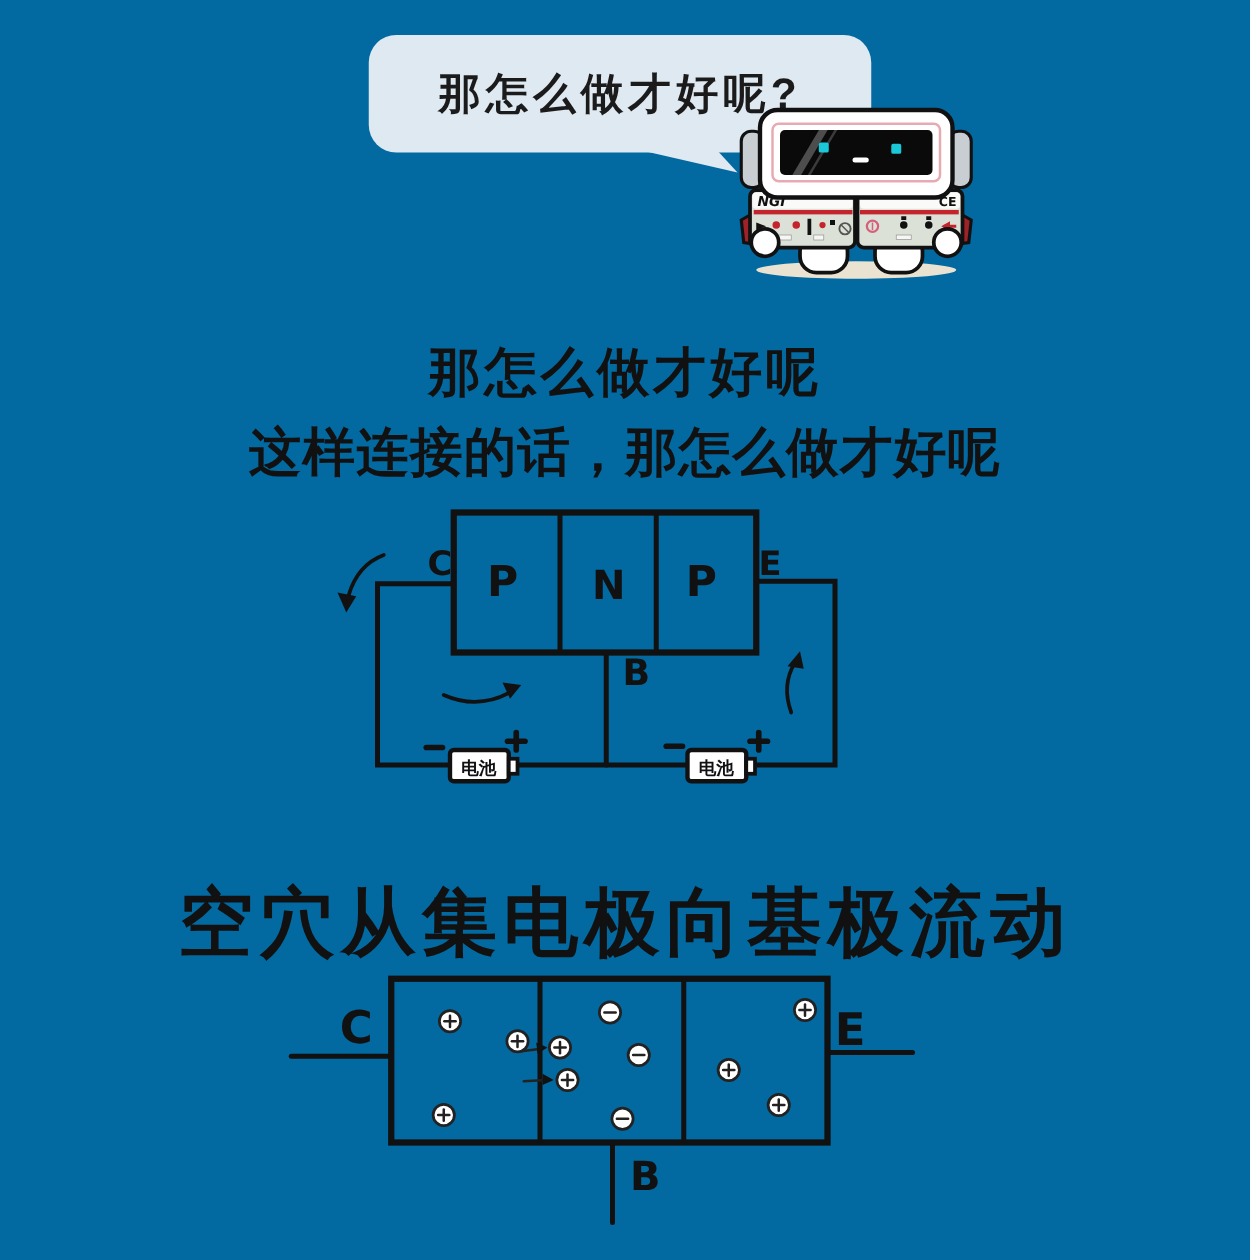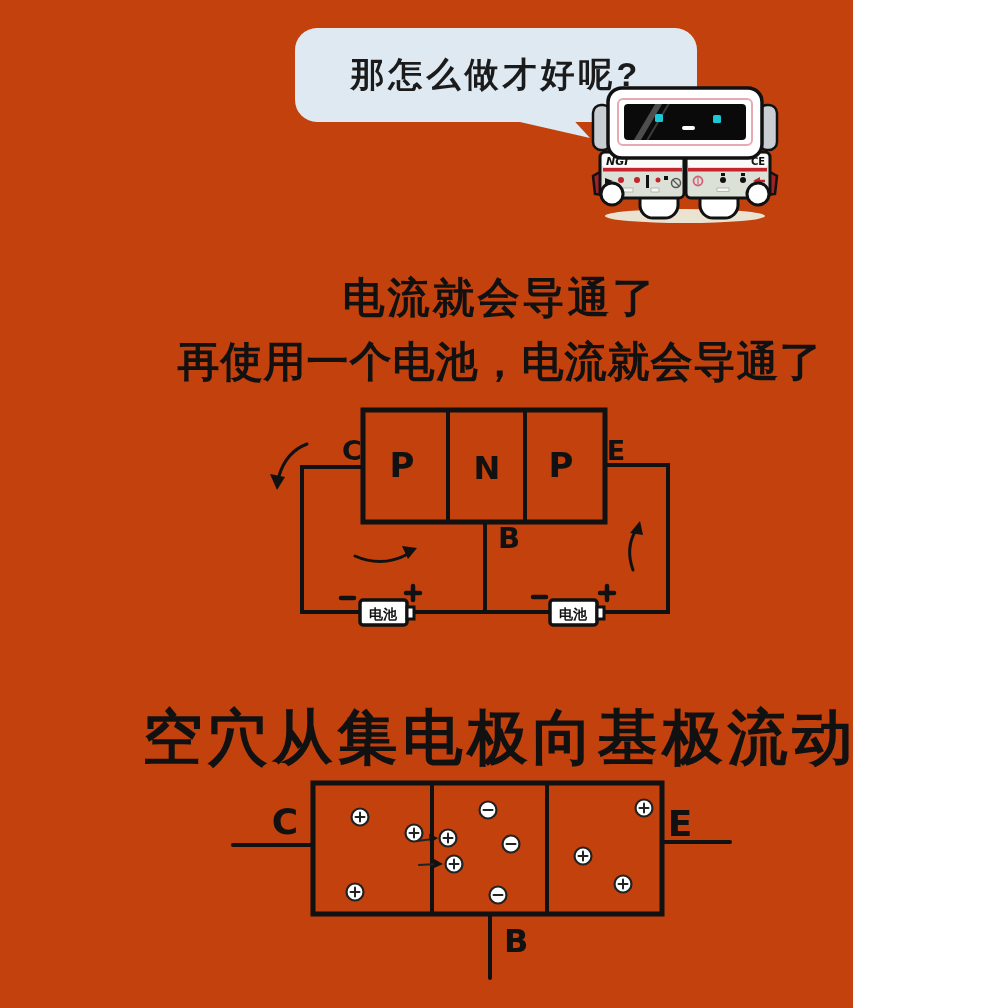--- a/index.html
+++ b/index.html
@@ -1,17 +1,17 @@
 <!DOCTYPE html>
 <html><head>
 <meta charset="utf-8">
 <style>
   * { margin:0; padding:0; box-sizing:border-box; }
   body { font-family:"Liberation Sans", sans-serif; background:#ffffff; }
-  #page { position:relative; width:853px; height:1008px; background:#c2410c; overflow:hidden; }
+  #page { position:relative; width:1000px; height:1008px; background:#0369a1; overflow:hidden; }
 
   
   .bubble { position:absolute; left:295px; top:28px; width:402px; height:94px;
             background:#dfe9f1; border-radius:22px; display:flex; align-items:center; justify-content:center; }
   .bubble-text { font-size:34px; letter-spacing:4px; color:#1b1b1b; font-weight:600;
                  font-family:"Liberation Sans", sans-serif; }
   .tail-svg { position:absolute; left:440px; top:95px; }
 
   
   .caption { position:absolute; left:0; width:1000px; text-align:center; color:#111;
@@ -105,22 +105,22 @@
       <g clip-path="url(#screenclip)">
         <line x1="50" y1="62" x2="76" y2="18" stroke="#4d4d4d" stroke-width="6"></line>
         <line x1="60" y1="62" x2="86" y2="18" stroke="#3b3b3b" stroke-width="2"></line>
       </g>
       <rect x="70" y="32" width="8" height="8" rx="1.5" fill="#1ac8d8"></rect>
       <rect x="128" y="33" width="8" height="8" rx="1.5" fill="#1ac8d8"></rect>
       <rect x="97" y="44" width="13" height="4" rx="2" fill="#fff"></rect>
     </g>
   </svg>
 
-  <div class="caption" id="cap1">电流就会导通了</div>
-  <div class="caption" id="cap2">再使用一个电池，电流就会导通了</div>
+  <div class="caption" id="cap1">那怎么做才好呢</div>
+  <div class="caption" id="cap2">这样连接的话，那怎么做才好呢</div>
   <div class="caption" id="cap3">空穴从集电极向基极流动</div>
 
   <svg width="480" height="260" viewBox="0 0 480 260" style="left:230px; top:400px;">
 
     <polyline class="wire" points="133,67 72,67 72,212 130,212"></polyline>
     <polyline class="wire" points="184,212 320,212"></polyline>
     <polyline class="wire" points="374,212 438,212 438,65 375,65"></polyline>
     <line class="wire" x1="255" y1="122" x2="255" y2="212"></line>
 
     <rect class="boxline" x="133" y="10" width="242" height="112" fill="#fff"></rect>

